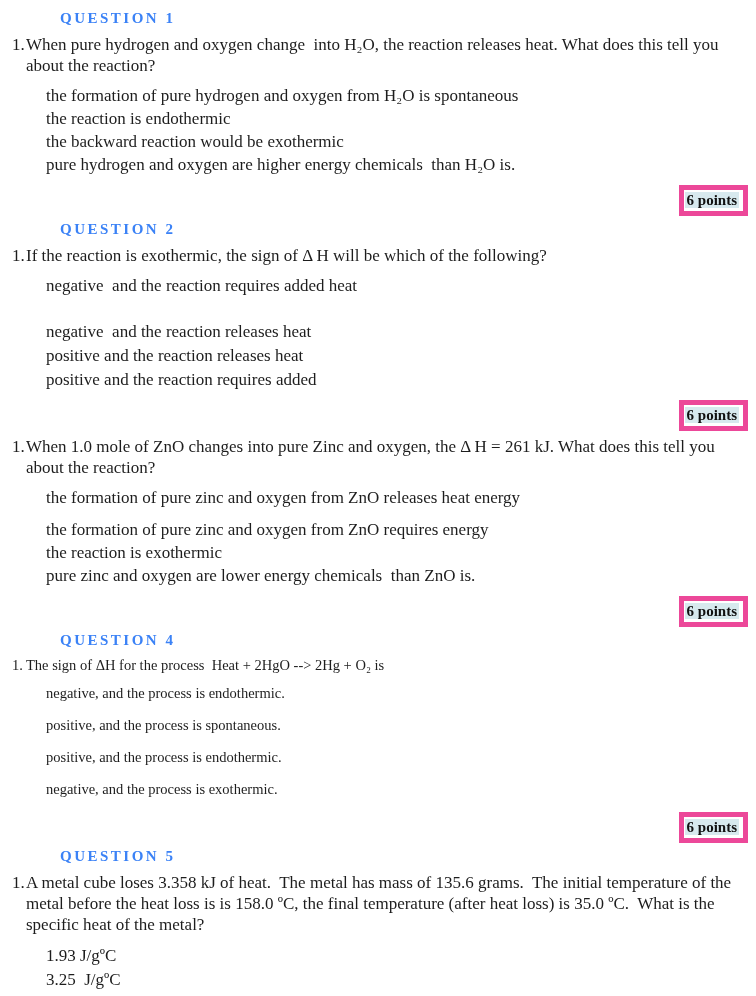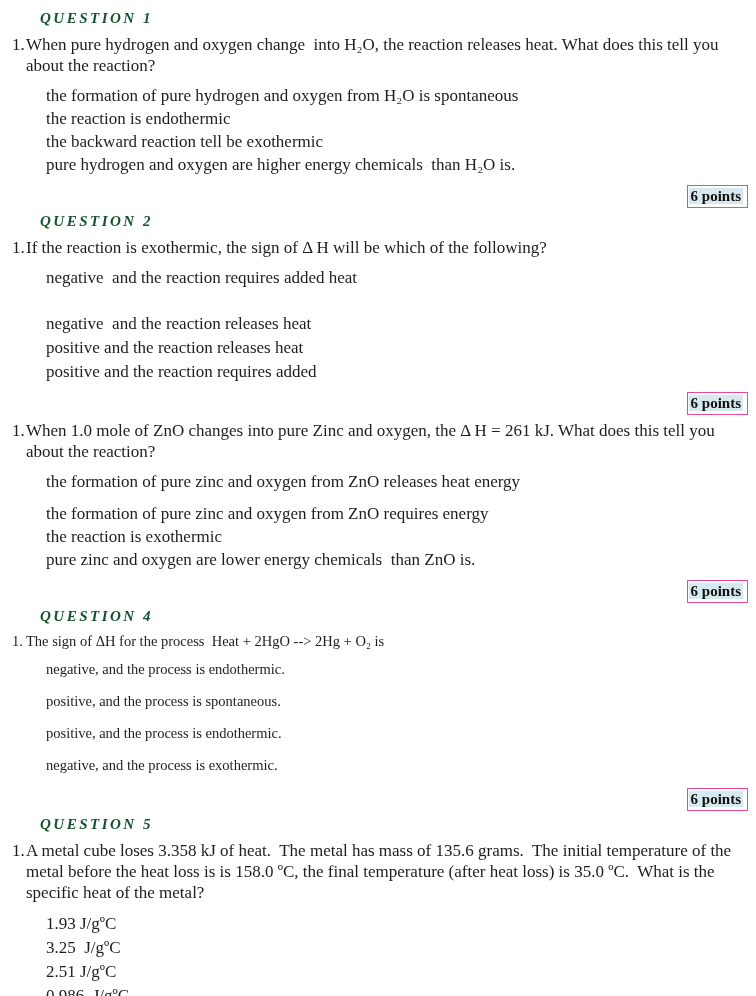--- a/index.html
+++ b/index.html
@@ -15,23 +15,22 @@
     font-family: "Liberation Serif", "DejaVu Serif", serif;
     color: #1d1d1d;
     padding-top: 10px;
     overflow: hidden;
   }
   .question { margin: 0; }
   .qheader {
     font-size: 15px;
     font-weight: bold;
     letter-spacing: 2.5px;
-    color: #14532d;
-    margin: 0 0 7px 40px;
-    font-style: italic;
+    color: #3b82f6;
+    margin: 0 0 7px 60px;
   }
   .qrow {
     display: flex;
     align-items: flex-start;
     margin-bottom: 9px;
   }
   .qnum {
     flex: 0 0 26px;
     padding-left: 12px;
     font-size: 17px;
@@ -64,21 +63,21 @@
   .q4 .option { font-size: 14.5px; line-height: 18px; margin-bottom: 14px; }
   .q5 .option { margin-bottom: 1px; line-height: 23px; }
   .points-row {
     display: flex;
     justify-content: flex-end;
     padding-right: 8px;
     margin-top: 9px;
     margin-bottom: 5px;
   }
   .points-badge {
-    border: 1px solid #ec4899;
+    border: 5px solid #ec4899;
     background: #ffffff;
     padding: 1px 4px 2px 1px;
     display: inline-block;
   }
   .points-label {
     background: #d7e9ee;
     font-weight: bold;
     font-size: 15px;
     line-height: 18px;
     padding: 0 2px;
@@ -92,21 +91,21 @@
 
   <section class="question q1">
     <h2 class="qheader">QUESTION 1</h2>
     <div class="qrow">
       <span class="qnum">1.</span>
       <p class="qtext">When pure hydrogen and oxygen change  into H₂O, the reaction releases heat. What does this tell you about the reaction?</p>
     </div>
     <div class="options">
       <div class="option">the formation of pure hydrogen and oxygen from H₂O is spontaneous</div>
       <div class="option">the reaction is endothermic</div>
-      <div class="option">the backward reaction tell be exothermic</div>
+      <div class="option">the backward reaction would be exothermic</div>
       <div class="option">pure hydrogen and oxygen are higher energy chemicals  than H₂O is.</div>
     </div>
     <div class="points-row">
       <span class="points-badge"><span class="points-label">6 points</span></span>
     </div>
   </section>
 
   <section class="question q2">
     <h2 class="qheader">QUESTION 2</h2>
     <div class="qrow">

